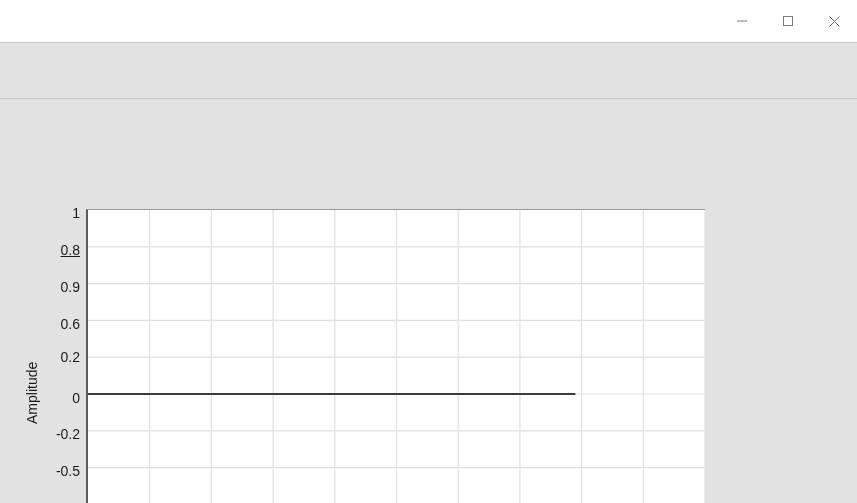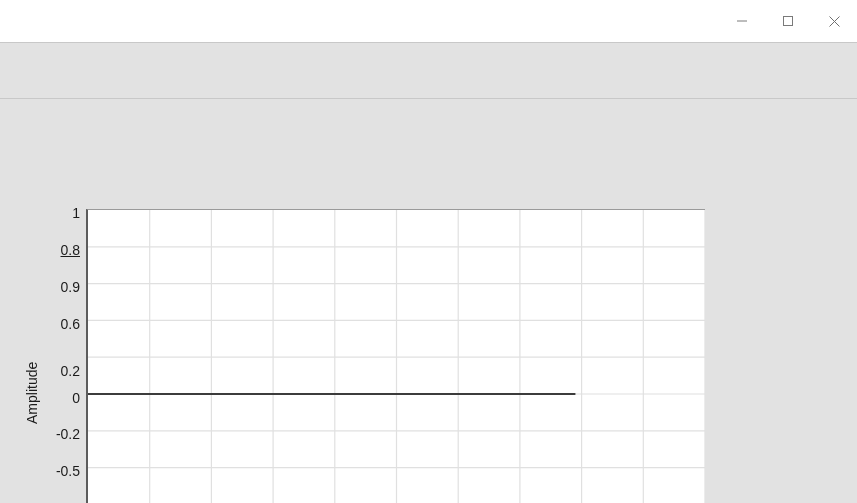--- a/index.html
+++ b/index.html
@@ -226,21 +226,21 @@
 
     <div class="yticks">
         <div class="ytick" style="top: 9px;">1</div>
         <div class="ytickmark" style="top: 9px;"></div>
         <div class="ytick" style="top: 45.9px; text-decoration: underline;">0.8</div>
         <div class="ytickmark" style="top: 45.9px;"></div>
         <div class="ytick" style="top: 82.8px;">0.9</div>
         <div class="ytickmark" style="top: 82.8px;"></div>
         <div class="ytick" style="top: 119.7px;">0.6</div>
         <div class="ytickmark" style="top: 119.7px;"></div>
-        <div class="ytick" style="top: 167px;">0.2</div>
+        <div class="ytick" style="top: 153px;">0.2</div>
         <div class="ytickmark" style="top: 156.6px;"></div>
         <div class="ytick" style="top: 193.5px;">0</div>
         <div class="ytickmark" style="top: 193.5px;"></div>
         <div class="ytick" style="top: 230.4px;">-0.2</div>
         <div class="ytickmark" style="top: 230.4px;"></div>
         <div class="ytick" style="top: 267.3px;">-0.5</div>
         <div class="ytickmark" style="top: 267.3px;"></div>
         <div class="ytick" style="top: 304.2px;">-0.6</div>
       </div>
 

